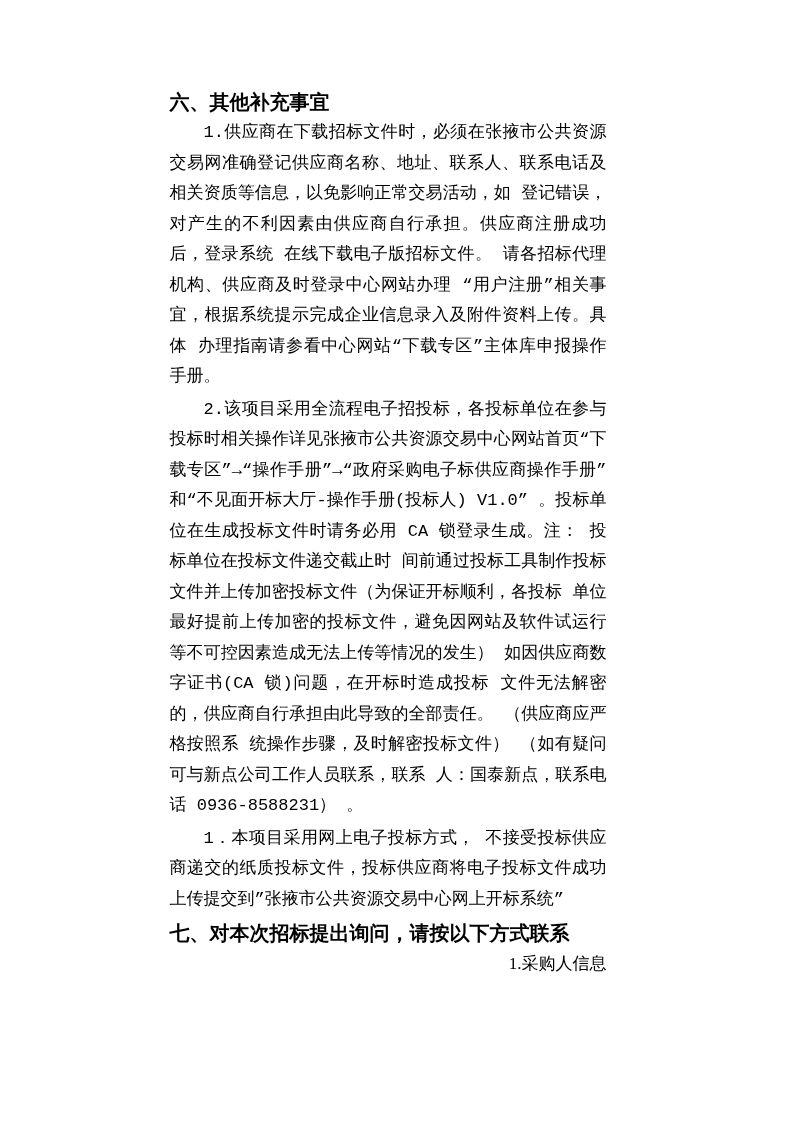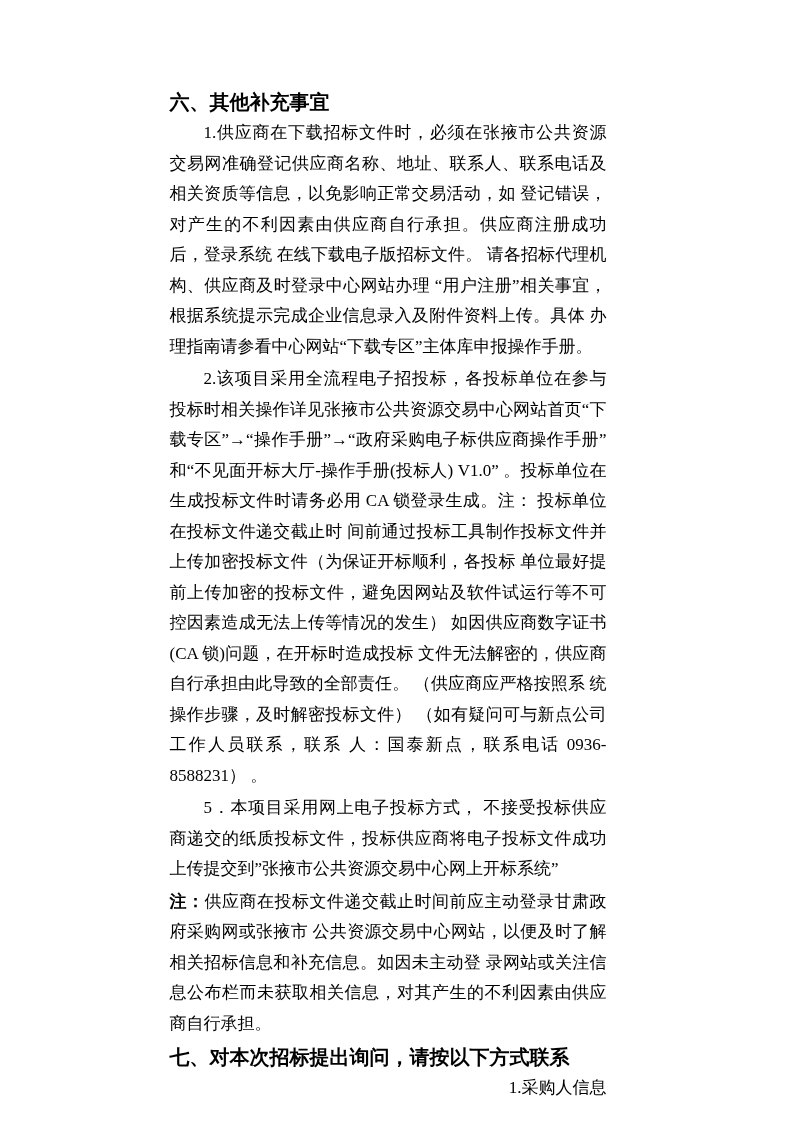--- a/index.html
+++ b/index.html
@@ -27,20 +27,21 @@
     font-weight: bold;
     line-height: 32px;
     margin: 0;
     text-align: left;
   }
   .para {
     margin: 0 0 2px 0;
   }
   .indent-2 {
     text-indent: 2em;
+    font-family: Liberation Mono, monospace;
   }
   .note-para {
     margin: 0 0 2px 0;
   }
   .note-label {
     font-weight: bold;
   }
   .sub-item {
     text-indent: 3em;
     text-align: right;
@@ -53,24 +54,21 @@
 <body>
 
 <div class="page">
 
   <h2 class="sec-heading">六、其他补充事宜</h2>
 
   <p class="para indent-2">1.供应商在下载招标文件时，必须在张掖市公共资源交易网准确登记供应商名称、地址、联系人、联系电话及相关资质等信息，以免影响正常交易活动，如 登记错误，对产生的不利因素由供应商自行承担。供应商注册成功后，登录系统 在线下载电子版招标文件。 请各招标代理机构、供应商及时登录中心网站办理 “用户注册”相关事宜，根据系统提示完成企业信息录入及附件资料上传。具体 办理指南请参看中心网站“下载专区”主体库申报操作手册。</p>
 
   <p class="para indent-2">2.该项目采用全流程电子招投标，各投标单位在参与投标时相关操作详见张掖市公共资源交易中心网站首页“下载专区”→“操作手册”→“政府采购电子标供应商操作手册”和“不见面开标大厅-操作手册(投标人) V1.0” 。投标单位在生成投标文件时请务必用 CA 锁登录生成。注： 投标单位在投标文件递交截止时 间前通过投标工具制作投标文件并上传加密投标文件（为保证开标顺利，各投标 单位最好提前上传加密的投标文件，避免因网站及软件试运行等不可控因素造成无法上传等情况的发生） 如因供应商数字证书(CA 锁)问题，在开标时造成投标 文件无法解密的，供应商自行承担由此导致的全部责任。 （供应商应严格按照系 统操作步骤，及时解密投标文件） （如有疑问可与新点公司工作人员联系，联系 人：国泰新点，联系电话 0936-8588231） 。</p>
 
-  <p class="para indent-2">5．本项目采用网上电子投标方式， 不接受投标供应商递交的纸质投标文件，投标供应商将电子投标文件成功上传提交到”张掖市公共资源交易中心网上开标系统”</p>
+  <p class="para indent-2">1．本项目采用网上电子投标方式， 不接受投标供应商递交的纸质投标文件，投标供应商将电子投标文件成功上传提交到”张掖市公共资源交易中心网上开标系统”</p>
 
 
-  <p class="note-para">
-    <strong class="note-label">注：</strong><span>供应商在投标文件递交截止时间前应主动登录甘肃政府采购网或张掖市 公共资源交易中心网站，以便及时了解相关招标信息和补充信息。如因未主动登 录网站或关注信息公布栏而未获取相关信息，对其产生的不利因素由供应商自行承担。</span>
-  </p>
 
   <h2 class="sec-heading heading-7">七、对本次招标提出询问，请按以下方式联系</h2>
 
   <p class="para sub-item">1.采购人信息</p>
 
 </div>
 
 </body></html>

